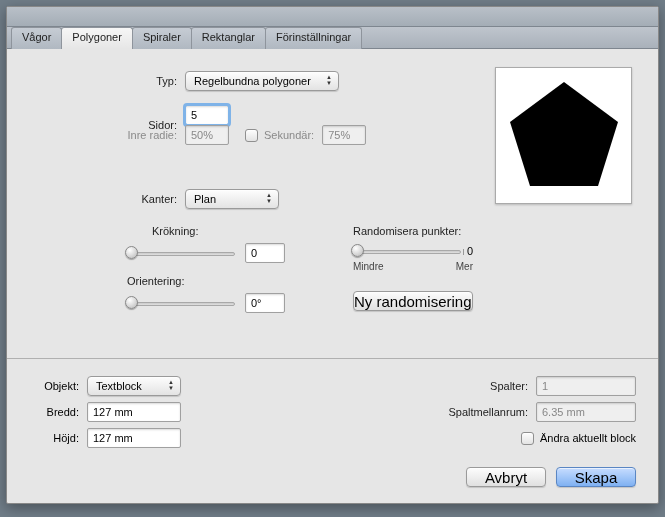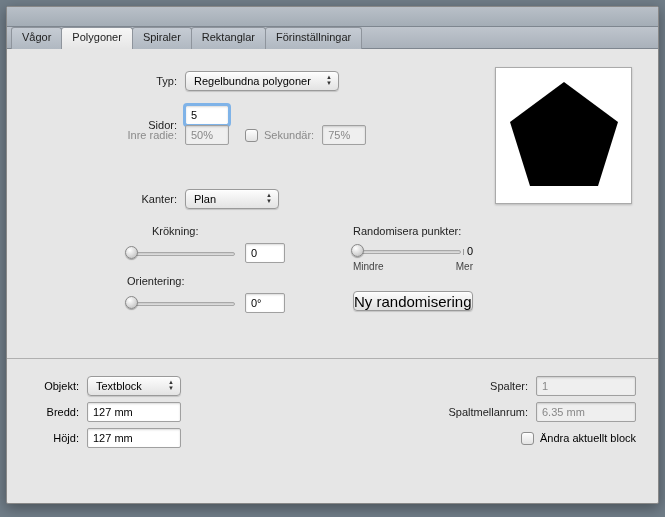--- a/index.html
+++ b/index.html
@@ -200,14 +200,22 @@
           <span>6.35 mm</span>
         </div>
       </div>
       <div class="brow" style="justify-content:flex-end;">
         <div class="checkbox"></div>
         <div style="width:6px;"></div>
         <span>Ändra aktuellt block</span>
       </div>
     </div>
 
+    <div class="btnrow">
+      <div class="btn">
+        <span>Avbryt</span>
+      </div>
+      <div class="btn primary">
+        <span>Skapa</span>
+      </div>
+    </div>
   </div>
 </div>
 
 </body></html>

